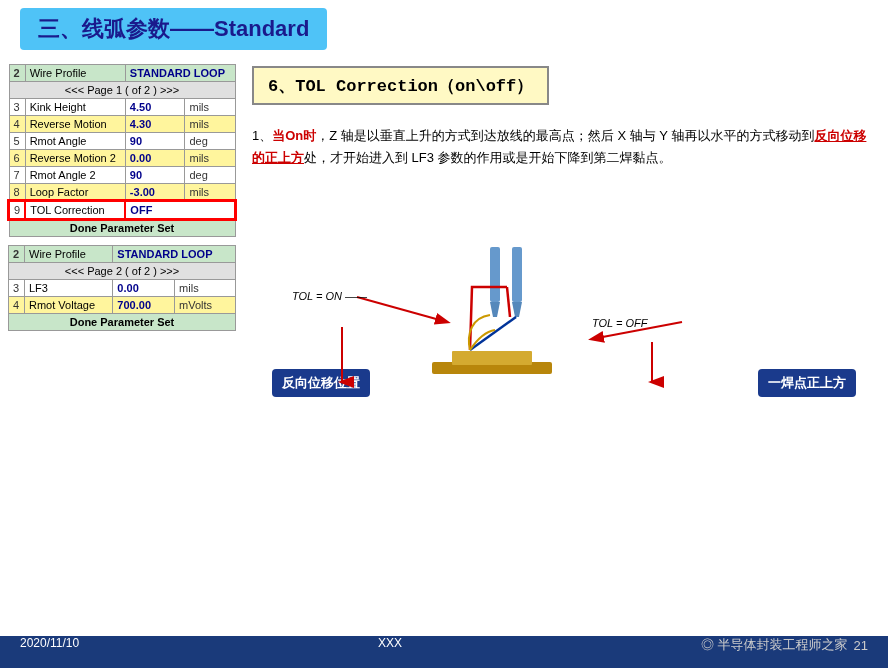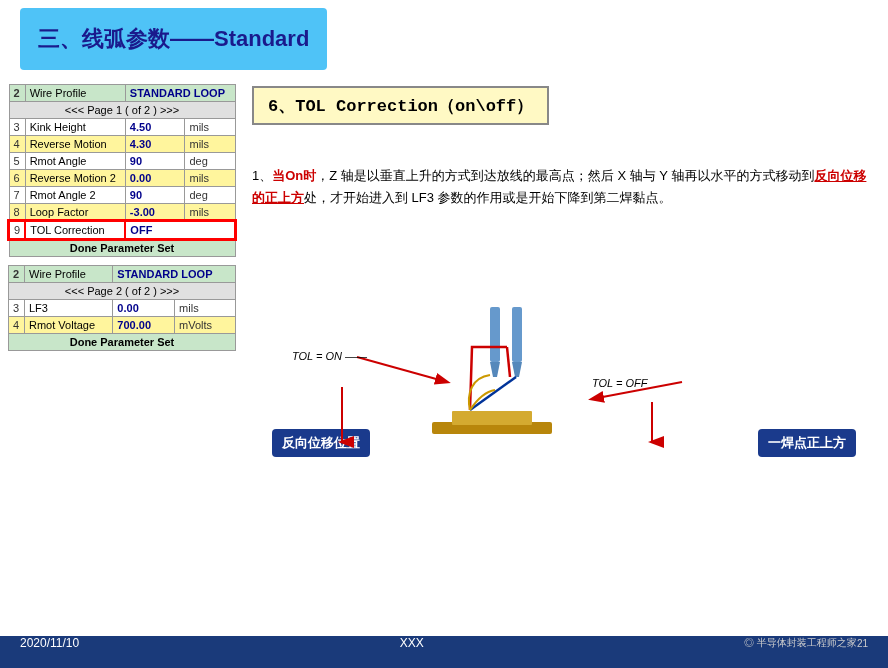--- a/index.html
+++ b/index.html
@@ -14,21 +14,21 @@
 
     
     .header {
       background: #fff;
       padding: 8px 20px;
       display: flex;
       align-items: center;
     }
     .header-title-box {
       background: #4fc3f7;
-      padding: 16px 18px;
+      padding: 6px 18px;
       border-radius: 4px;
     }
     .header-title {
       font-size: 22px;
       font-weight: bold;
       color: #1a1a8c;
       font-family: SimHei, Arial, sans-serif;
     }
 
     
@@ -86,21 +86,20 @@
     .tol-row td {
       border: 2px solid red !important;
     }
 
     
     .right-panel {
       flex: 1;
       padding: 8px 12px;
       display: flex;
       flex-direction: column;
-      gap: 20px;
     }
 
     
     .tol-heading-box {
       background: #fff9c4;
       border: 2px solid #888;
       padding: 6px 14px;
       margin-bottom: 10px;
       display: inline-block;
     }
@@ -153,21 +152,22 @@
       display: flex;
       align-items: flex-start;
       justify-content: space-between;
       padding: 0 20px;
       color: #fff;
       font-size: 12px;
     }
     .footer-logo {
       display: flex;
       align-items: center;
-      font-size: 10px;
+      gap: 6px;
+      font-size: 13px;
       color: #ccc;
     }
 
     
     .label-box {
       position: absolute;
       background: #1a3a8c;
       color: #fff;
       font-size: 13px;
       font-family: SimHei, Arial, sans-serif;

